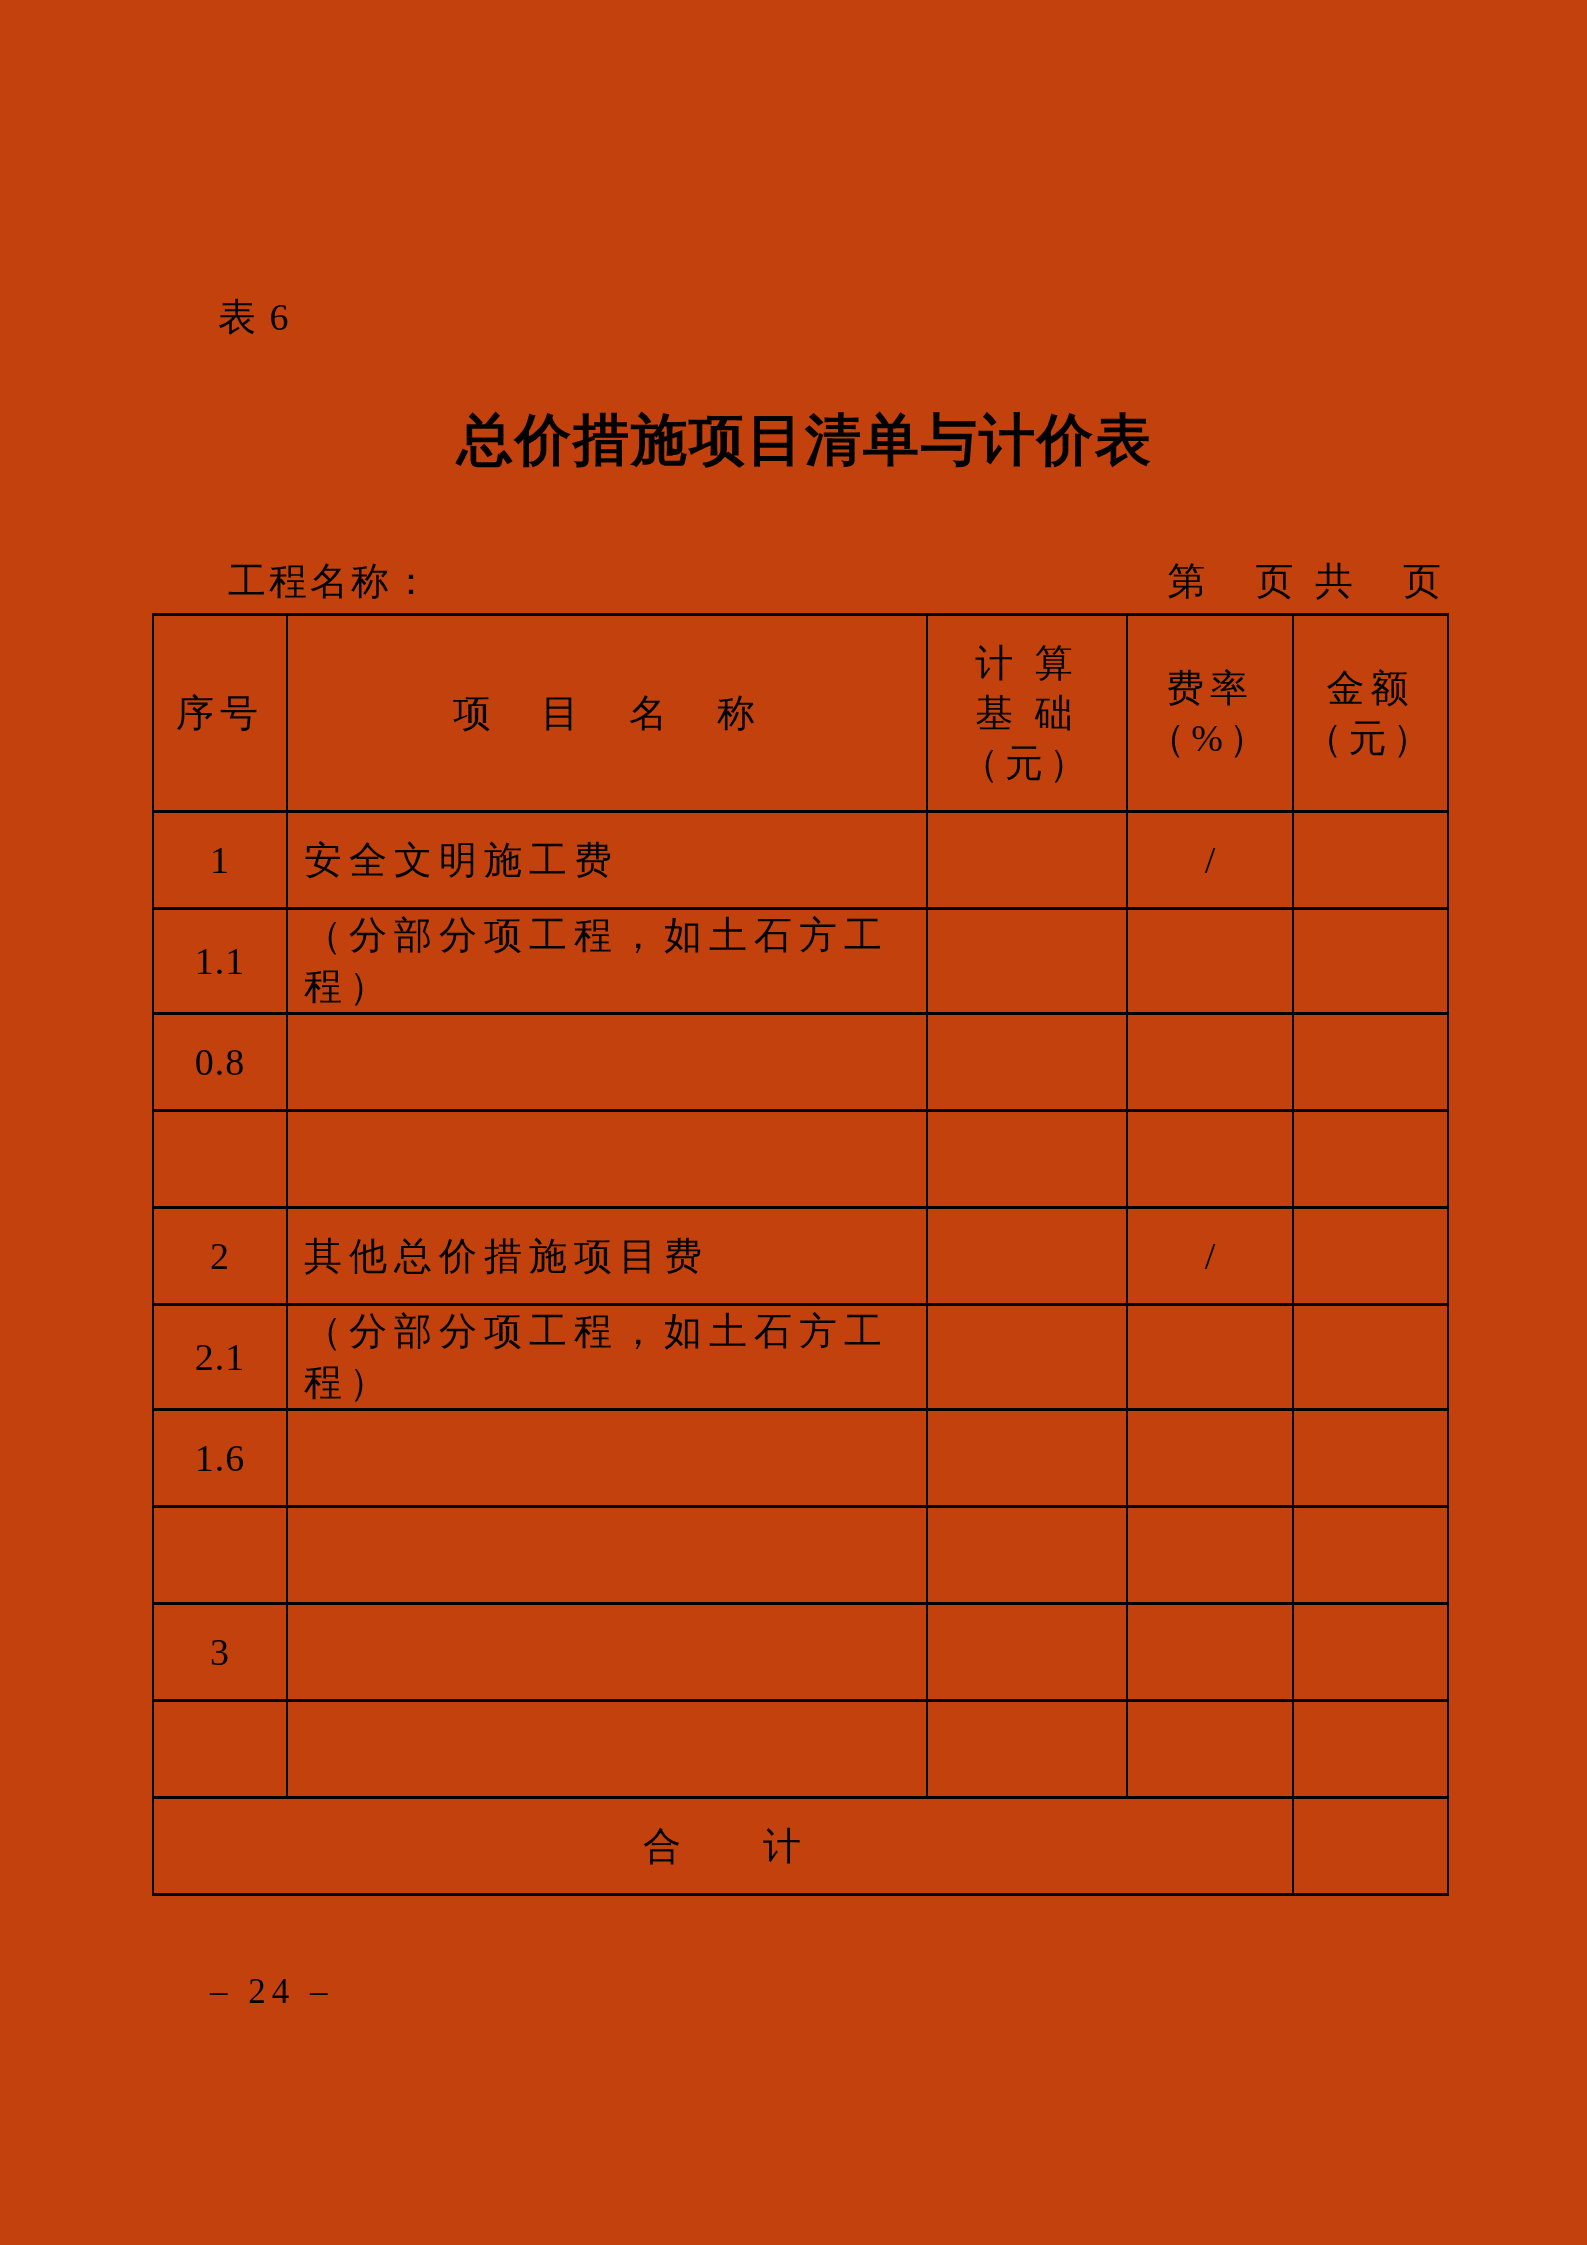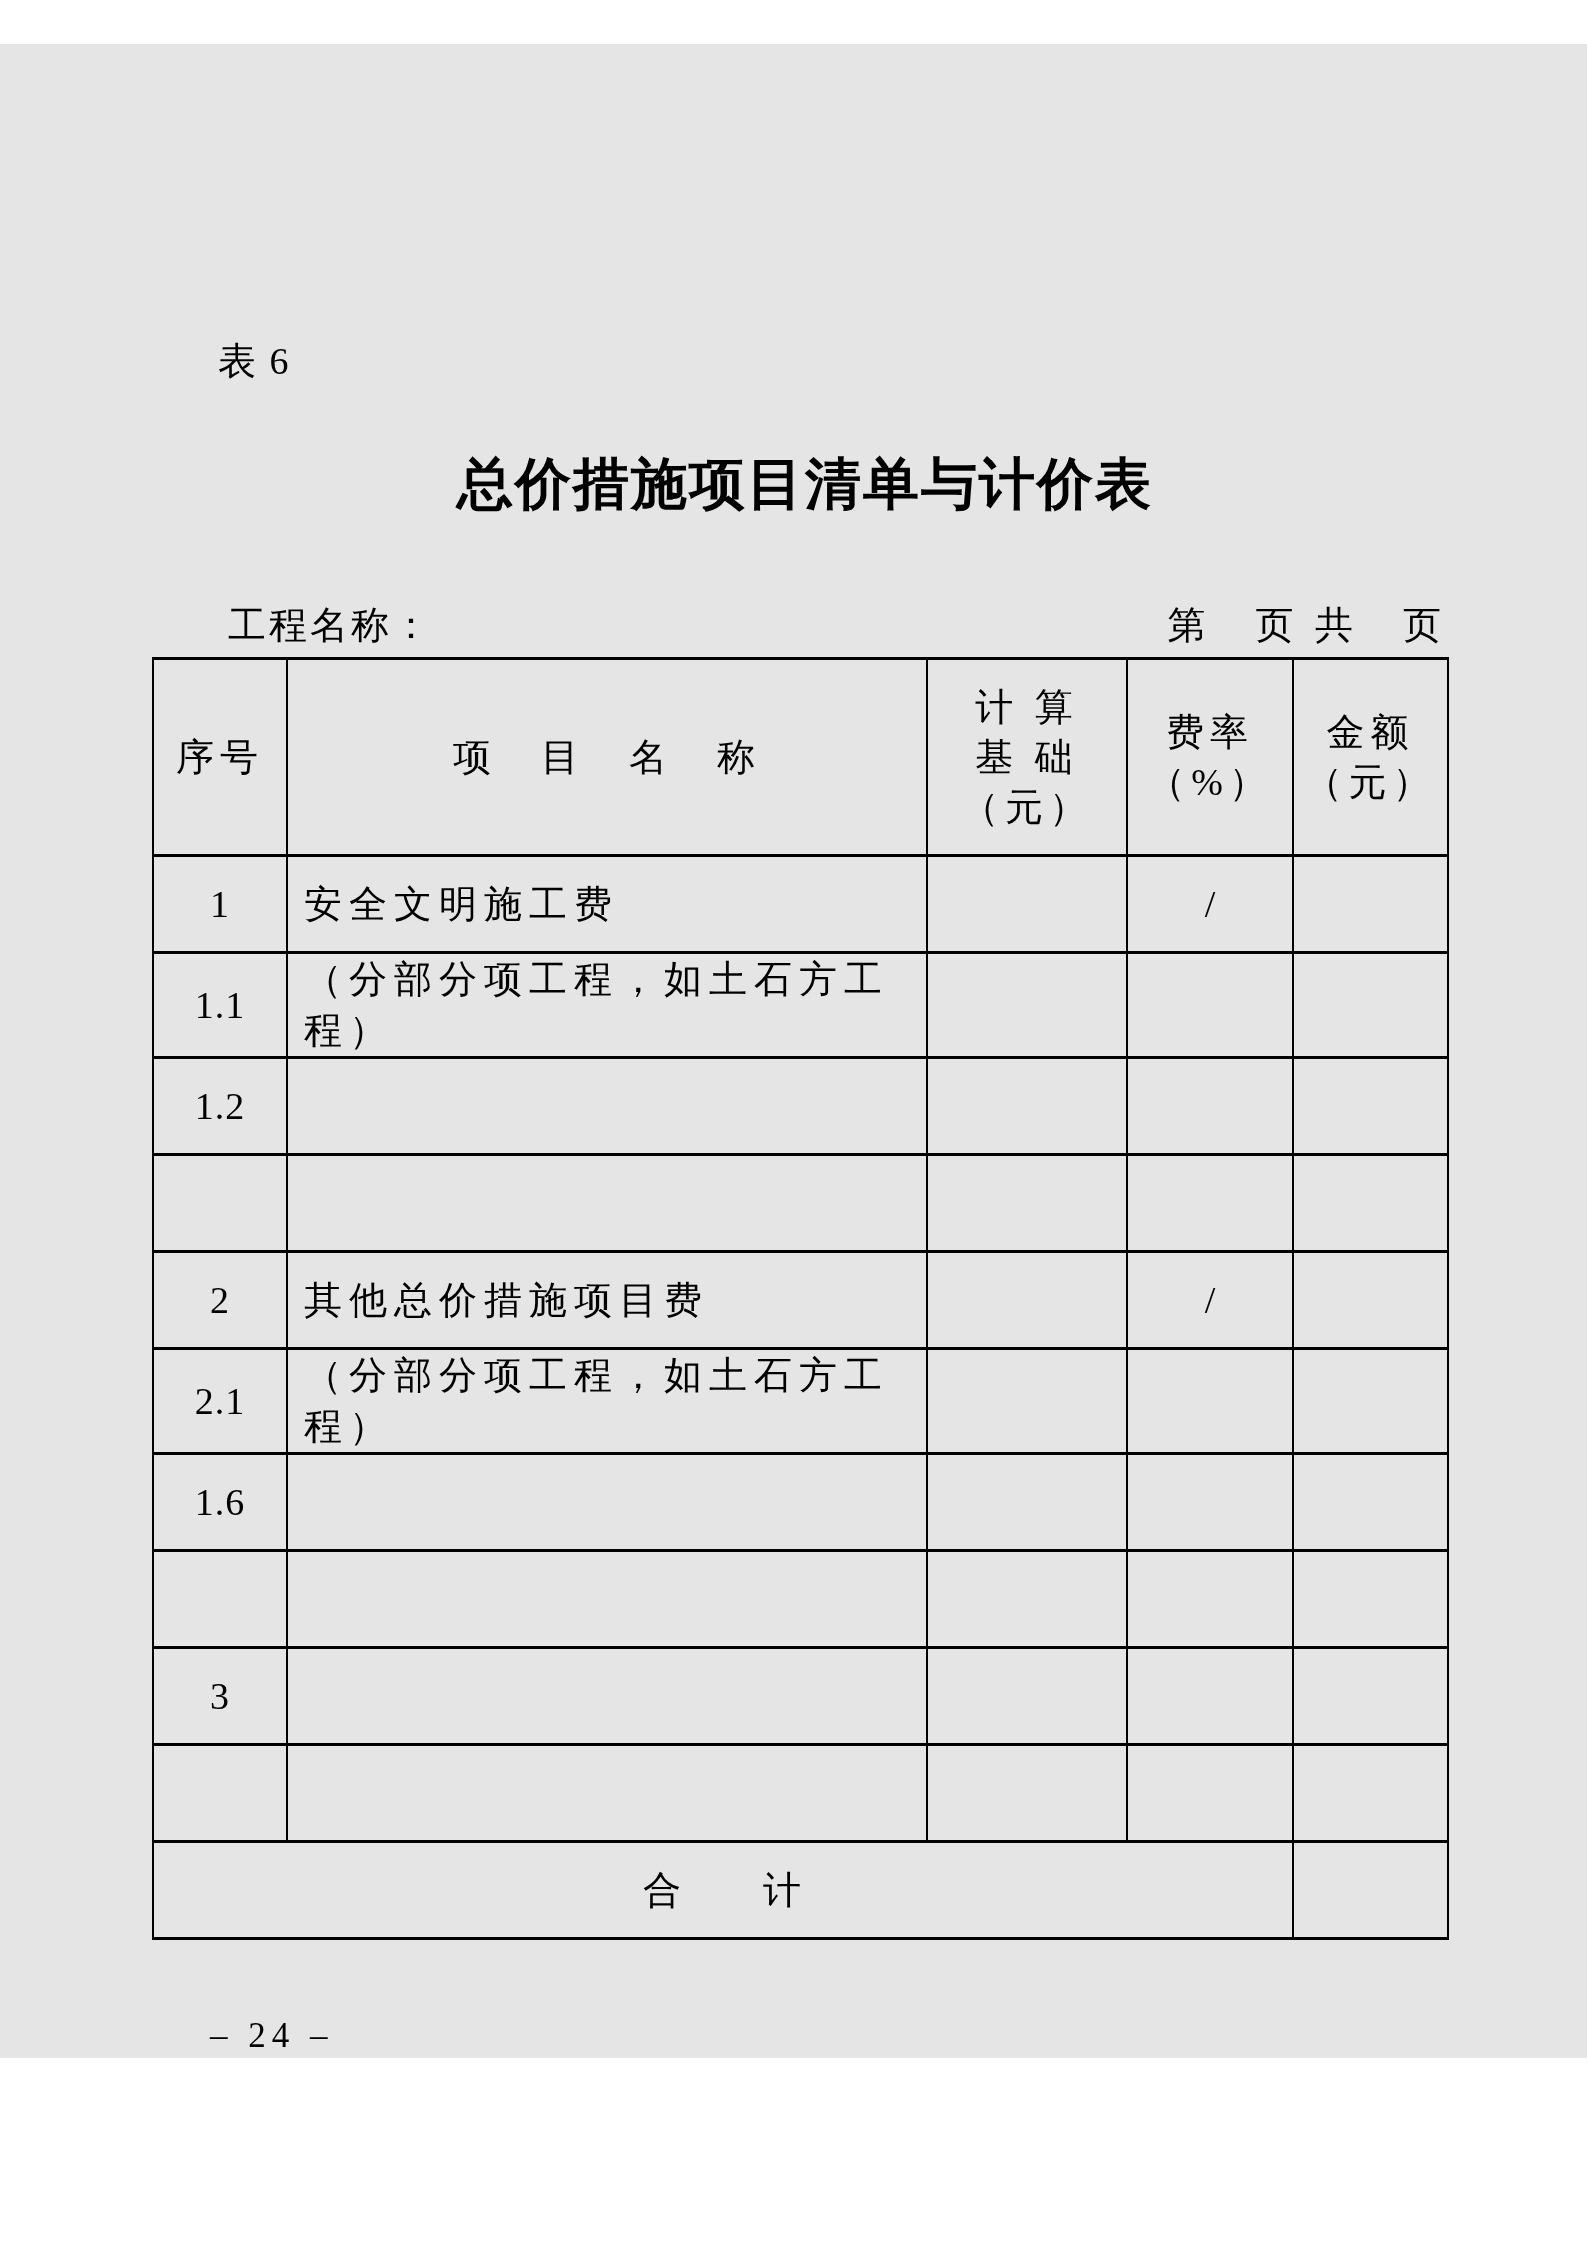--- a/index.html
+++ b/index.html
@@ -2,21 +2,21 @@
 <html><head>
 <meta charset="utf-8">
 <style>
   html, body { margin: 0; padding: 0; }
   body {
     width: 1587px; height: 2245px;
     background: #ffffff;
     color: #000000;
     font-family: "Liberation Serif", "DejaVu Serif", serif;
   }
-  .page { position: relative; width: 1587px; height: 2014px; overflow: hidden; background: #e5e5e5; margin-top: 44px; }
+  .page { position: relative; width: 1587px; height: 2245px; overflow: hidden; background: #c2410c; }
 
   .tbl-label {
     position: absolute; left: 218px; top: 292px;
     font-size: 38px; letter-spacing: 2px;
   }
   .doc-title {
     position: absolute; left: 0; right: 0; top: 403px; margin: 0;
     text-align: center;
     font-family: "Liberation Sans", "DejaVu Sans", sans-serif;
     font-weight: bold;
@@ -99,21 +99,21 @@
         <td class="c-amount"></td>
       </tr>
       <tr>
         <td class="c-no">1.1</td>
         <td class="c-name">（分部分项工程，如土石方工程）</td>
         <td class="c-basis"></td>
         <td class="c-rate"></td>
         <td class="c-amount"></td>
       </tr>
       <tr>
-        <td class="c-no">1.2</td>
+        <td class="c-no">0.8</td>
         <td class="c-name"></td>
         <td class="c-basis"></td>
         <td class="c-rate"></td>
         <td class="c-amount"></td>
       </tr>
       <tr>
         <td class="c-no"></td>
         <td class="c-name"></td>
         <td class="c-basis"></td>
         <td class="c-rate"></td>

